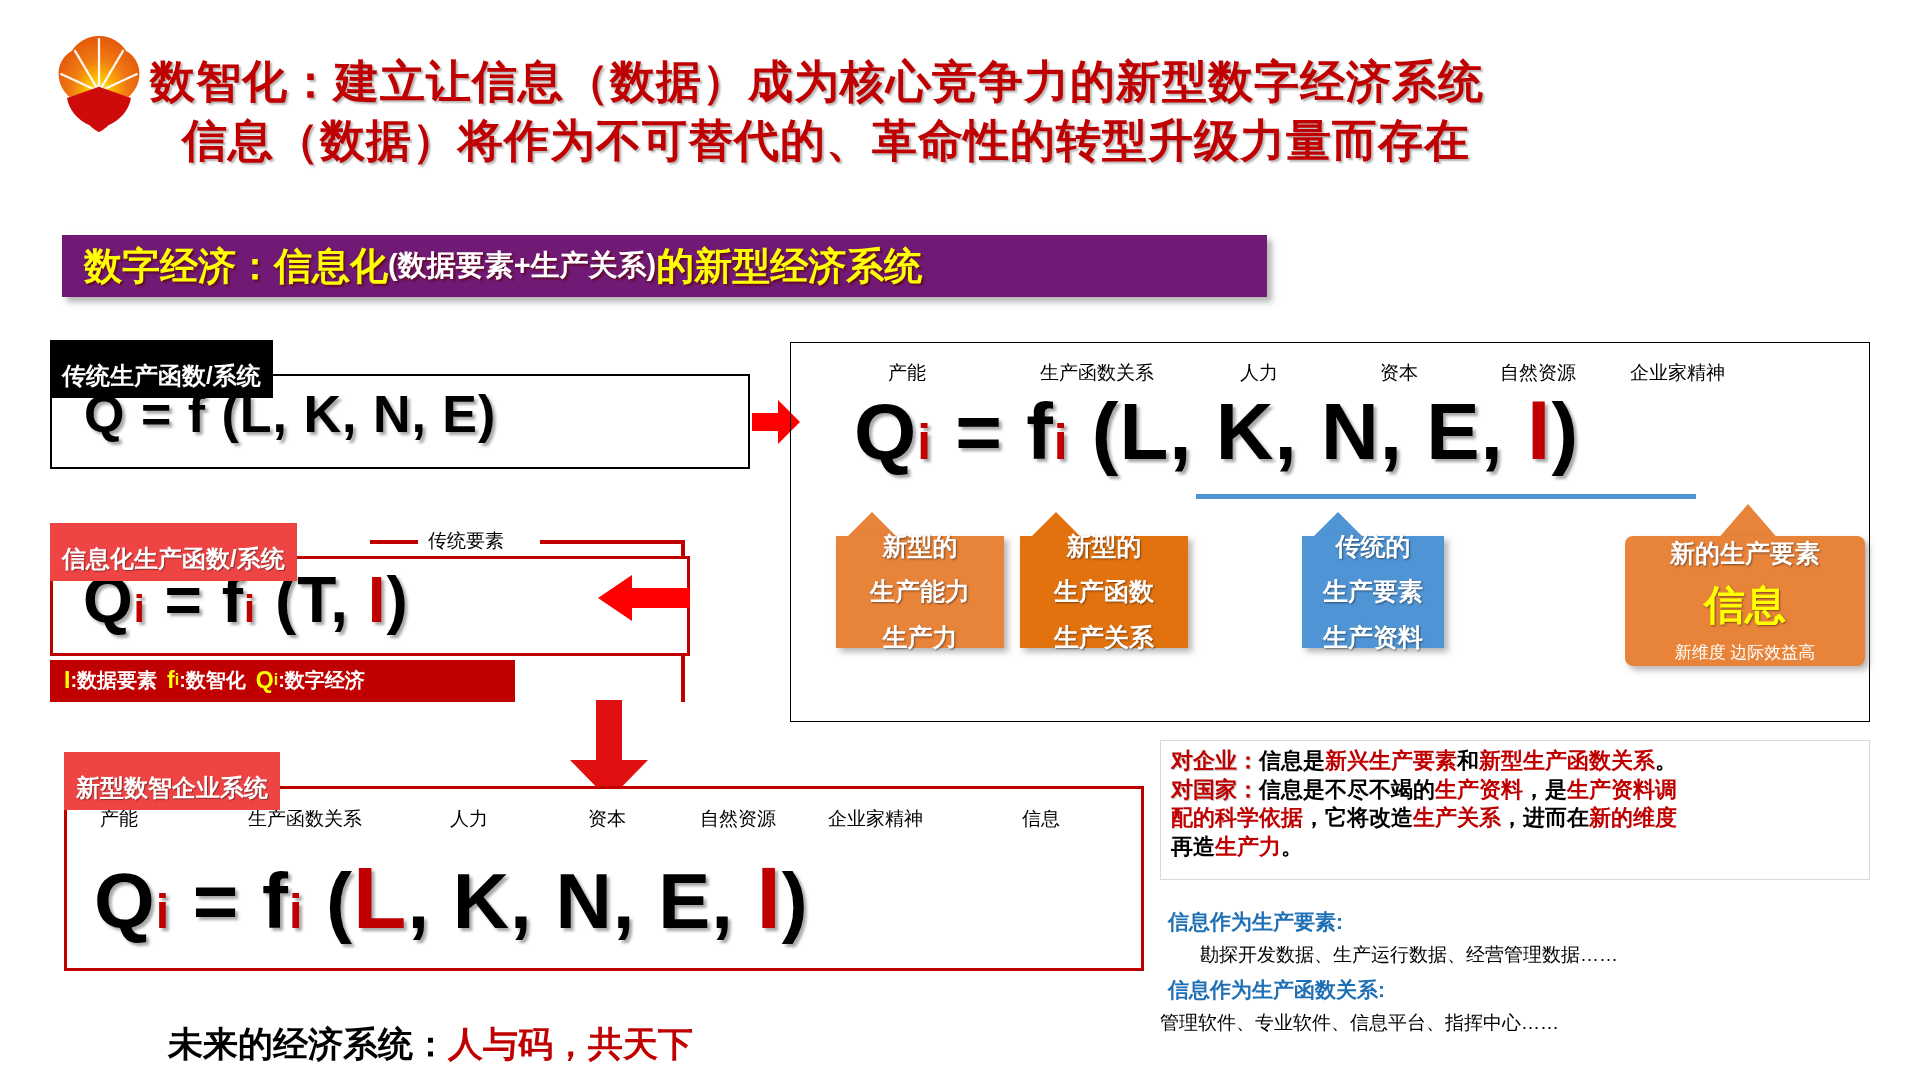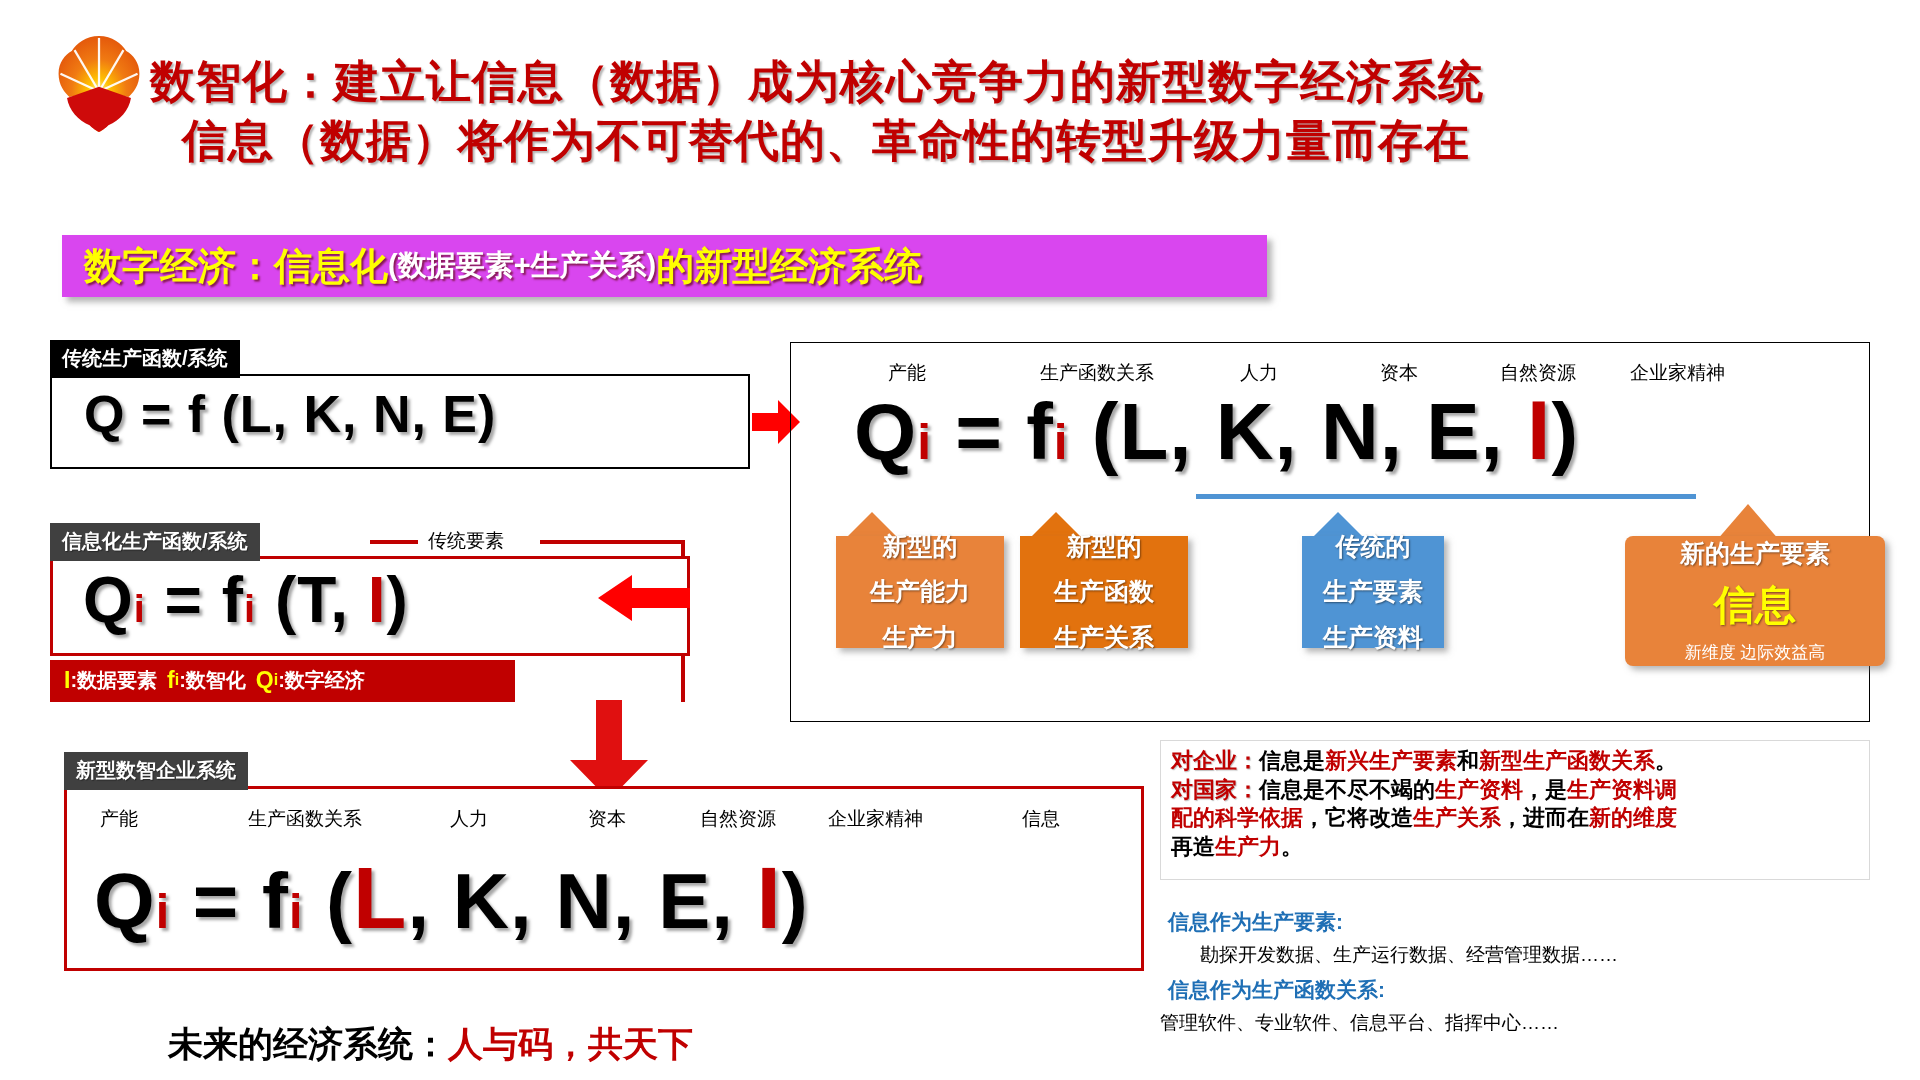--- a/index.html
+++ b/index.html
@@ -44,21 +44,21 @@
   }
   .title-line.l2 {
     padding-left: 32px;
   }
 
   
   .banner {
     position: absolute;
     left: 62px; top: 235px;
     width: 1205px; height: 62px;
-    background: #d946ef;
+    background: #701a75;
     box-shadow: 5px 5px 6px rgba(120,120,120,0.55);
     display: flex;
     align-items: center;
     padding-left: 22px;
     box-sizing: border-box;
   }
   .banner .b1 {
     font-size: 38px; font-weight: bold; color: #FFFF00;
     text-shadow: 2px 2px 2px rgba(90,0,0,0.65);
     white-space: nowrap;
@@ -70,30 +70,30 @@
   }
   .banner .b-small {
     font-size: 29px; font-weight: bold; color: #FFFFFF;
     text-shadow: 2px 2px 2px rgba(90,0,0,0.65);
     white-space: nowrap;
   }
 
   
   .tag {
     position: absolute;
-    font-size: 20px;
+    font-size: 24px;
     font-weight: bold;
     color: #FFFFFF;
-    padding: 5px 12px 6px 12px;
+    padding: 20px 12px 6px 12px;
     white-space: nowrap;
     text-shadow: 1px 1px 1px rgba(0,0,0,0.4);
     z-index: 5;
   }
   .tag.black { background: #000000; }
-  .tag.red   { background: #404040; }
+  .tag.red   { background: #ef4444; }
 
   
   .fbox {
     position: absolute;
     background: #FFFFFF;
     box-sizing: border-box;
   }
   .fbox.black-border { border: 2px solid #000000; }
   .fbox.red-border   { border: 3px solid #C00000; }
 
@@ -383,21 +383,21 @@
     <div class="ctext">传统的</div>
     <div class="ctext">生产要素</div>
     <div class="ctext">生产资料</div>
   </div>
 
   <div class="callout-tab" style="left:1700px; top:504px;">
     <svg width="90" height="44" viewBox="0 0 90 44">
         <path d="M10 44 L48 0 L86 44 Z" fill="#E8833A"></path>
       </svg>
   </div>
-  <div class="callout" style="left:1625px; top:536px; width:260px; height:130px; background:#E8833A; border-radius:8px;">
+  <div class="callout" style="left:1625px; top:536px; width:240px; height:130px; background:#E8833A; border-radius:8px;">
     <div class="ctext">新的生产要素</div>
     <div class="big-yellow">信息</div>
     <div class="small-white">新维度  边际效益高</div>
   </div>
 
   <div class="para-box" style="left:1160px; top:740px; width:710px; height:140px;">
     <div class="para">
       <span class="lead">对企业：</span><span>信息是</span><span class="r">新兴生产要素</span><span>和</span><span class="r">新型生产函数关系</span><span>。</span>
     </div>
     <div class="para">

